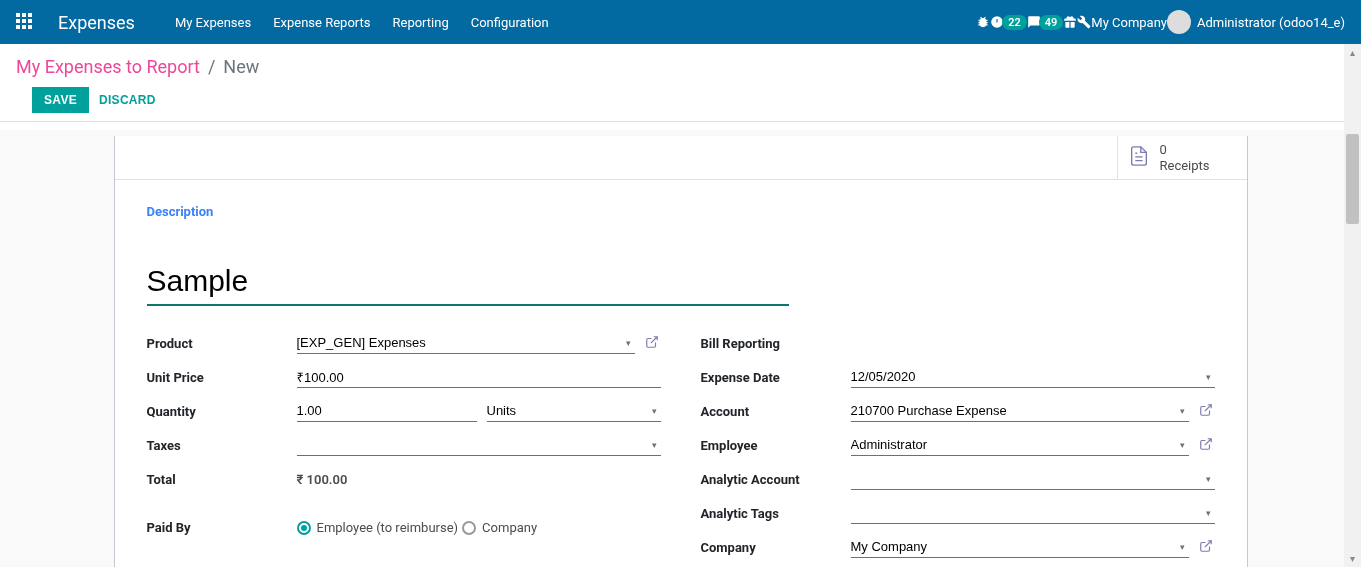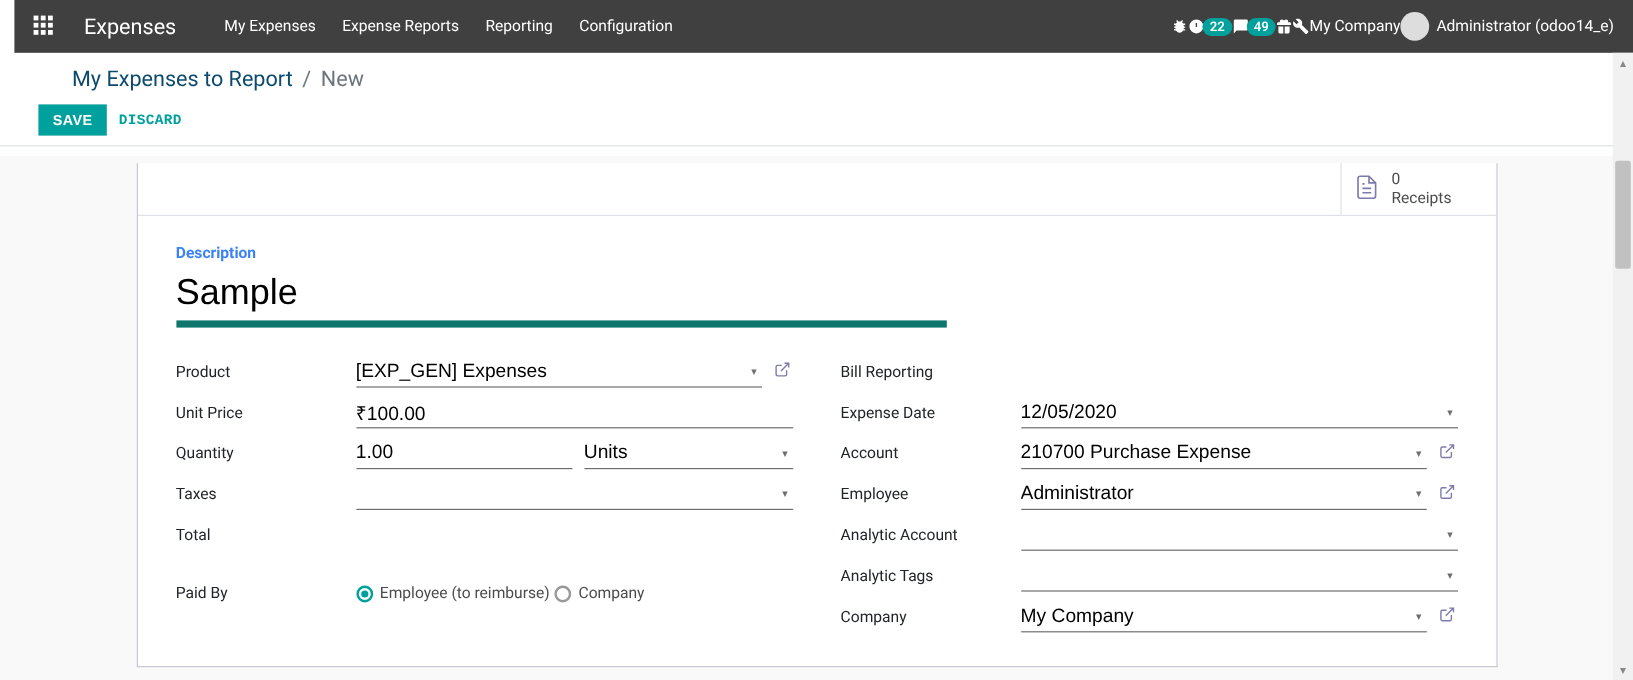--- a/index.html
+++ b/index.html
@@ -1,59 +1,59 @@
 <!DOCTYPE html>
 <html><head>
 <meta charset="utf-8">
 <style>
   * { box-sizing: border-box; margin: 0; padding: 0; }
   body { font-family: -apple-system, BlinkMacSystemFont, "Segoe UI", Roboto, "Helvetica Neue", Arial, sans-serif; font-size: 13px; color: #4c4c4c; background: #fff; width: 1361px; height: 567px; overflow: hidden; position: relative;}
   
   
-  .navbar { height: 44px; background: #404040; display: flex; align-items: center; padding: 0 16px; color: #fff; margin-left: 12px; }
+  .navbar { height: 44px; background: #0369a1; display: flex; align-items: center; padding: 0 16px; color: #fff; }
   .apps-icon { width: 18px; height: 18px; display: grid; grid-template-columns: repeat(3,4px); grid-template-rows: repeat(3,4px); gap: 2px; margin-right: 24px; cursor: pointer;}
   .apps-icon span { background: #fff; }
   .brand { font-size: 18px; font-weight: 400; margin-right: 40px; }
   .menu { display: flex; gap: 22px; flex: 1; }
   .menu a { color: #fff; text-decoration: none; font-size: 13px; cursor: pointer;}
   .systray { display: flex; align-items: center; gap: 0; }
   .systray-item { display: flex; align-items: center; cursor: pointer; color: #fff; position: relative;}
   .badge { background: #00a09d; color: #fff; border-radius: 10px; padding: 1px 6px; font-size: 11px; font-weight: 600;}
   .badge-round { display:inline-flex; align-items:center; }
   .avatar { width: 24px; height: 24px; background: #ddd; border-radius: 50%; display: inline-block; margin-right: 6px;}
   
   
   .cp { padding: 12px 16px 8px 16px; border-bottom: 1px solid #dee2e6;}
   .breadcrumb { display: flex; align-items: center; gap: 8px; font-size: 18px; margin-bottom: 10px;}
-  .breadcrumb a { color: #0c4a6e; text-decoration: none; cursor:pointer;margin-left:44px;}
+  .breadcrumb a { color: #ec4899; text-decoration: none; cursor:pointer;}
   .breadcrumb .sep { color: #6c757d; }
   .breadcrumb .current { color: #6c757d; }
   .cp-buttons { display: flex; gap: 10px; align-items:center;padding-left:16px; }
   .btn-primary { background: #00a09d; color: #fff; border: none; padding: 6px 12px; font-size: 12px; font-weight: 600; cursor: pointer; text-transform: uppercase; letter-spacing: 0.3px;}
-  .btn-link { background: none; border: none; color: #00a09d; font-size: 12px; font-weight: 600; cursor: pointer; text-transform: uppercase; letter-spacing: 0.3px; font-family: Liberation Mono, monospace;}
+  .btn-link { background: none; border: none; color: #00a09d; font-size: 12px; font-weight: 600; cursor: pointer; text-transform: uppercase; letter-spacing: 0.3px;}
   
   
   .scroll-area { position: absolute; top:130px; bottom:0; left:0; right:0; overflow-y: auto; background: #f9f9f9; padding-top: 6px;}
   .sheet { width: 1134px; margin: 0 auto; background: #fff; border: 1px solid #c8c8d3; border-top: none; position: relative;}
   .button-box { height: 44px; border-bottom: 1px solid #dee2e6; display: flex; justify-content: flex-end;}
   .stat-button { border-left: 1px solid #dee2e6; width: 130px; display: flex; align-items: center; padding: 0 10px; gap: 10px; cursor: pointer;}
   .stat-icon { color:#7c7bad; }
   .stat-text { line-height: 1.2; color: #4c4c4c;}
   .stat-text .num { display:block; }
   
   .form-body { padding: 24px 32px 20px 32px; }
   .title-label { font-size: 13px; font-weight: 700; color: #3b82f6; margin-bottom: 6px; display:block;}
-  .title-input { width: 642px; border: none; border-bottom: 6px solid #0f766e; font-size: 30px; padding: 2px 0 6px 0; outline: none; margin-bottom: 24px;}
+  .title-input { width: 642px; border: none; border-bottom: 2px solid #0f766e; font-size: 30px; padding: 2px 0 6px 0; outline: none; margin-bottom: 24px; margin-top: 37px;}
   
   .columns { display: flex; gap: 40px; }
   .col { flex: 1; }
   .field-row { display: flex; align-items: center; margin-bottom: 8px; min-height: 26px;}
-  .field-label { width: 150px; font-size: 13px; font-weight: 400; color: #212529; flex-shrink: 0;}
+  .field-label { width: 150px; font-size: 13px; font-weight: 700; color: #212529; flex-shrink: 0;}
   .field-widget { flex: 1; display: flex; align-items: center; gap: 4px;}
-  .text-input, .m2o { width: 100%; border: none; border-bottom: 1px solid #6f6f6f; font-size: 16px; padding: 3px 18px 3px 0; outline: none; position: relative;}
+  .text-input, .m2o { width: 100%; border: none; border-bottom: 1px solid #6f6f6f; font-size: 13px; padding: 3px 18px 3px 0; outline: none; position: relative;}
   .m2o-wrap { position: relative; flex: 1;}
   .caret { position: absolute; right: 4px; top: 50%; transform: translateY(-50%); font-size: 9px; color: #6f6f6f; pointer-events: none;}
   .ext-link { width: 16px; color: #7c7bad; cursor: pointer; font-size: 14px; margin-left: 6px; flex-shrink:0;}
   .static { font-size: 13px; padding: 3px 0; font-weight:600;}
   .qty-row .m2o-wrap:first-child { flex: 0 0 180px; margin-right: 6px;}
   
   .paid-by { margin-top: 28px; }
   .radio-row { display: flex; align-items: center; gap: 6px; margin-bottom: 8px; cursor: pointer;}
   .radio-dot { width: 14px; height: 14px; border: 2px solid #00a09d; border-radius: 50%; display: flex; align-items: center; justify-content: center;}
   .radio-dot.on::after { content:""; width:6px; height:6px; background:#00a09d; border-radius:50%; }
@@ -197,20 +197,23 @@
           <div class="field-label">Taxes</div>
           <div class="field-widget">
             <div class="m2o-wrap">
               <input class="m2o" value="" style="">
               <span class="caret">▾</span>
             </div>
           </div>
         </div>
         <div class="field-row">
           <div class="field-label">Total</div>
+          <div class="field-widget">
+            <span class="static">₹ 100.00</span>
+          </div>
         </div>
 
         <div class="paid-by">
           <div class="field-row" style="align-items:flex-start;">
             <div class="field-label">Paid By</div>
             <div class="field-widget" style="flex-direction:row; align-items:flex-start;">
               <label class="radio-row">
                 <span class="radio-dot on"></span>
                 <span>Employee (to reimburse)</span>
               </label>

